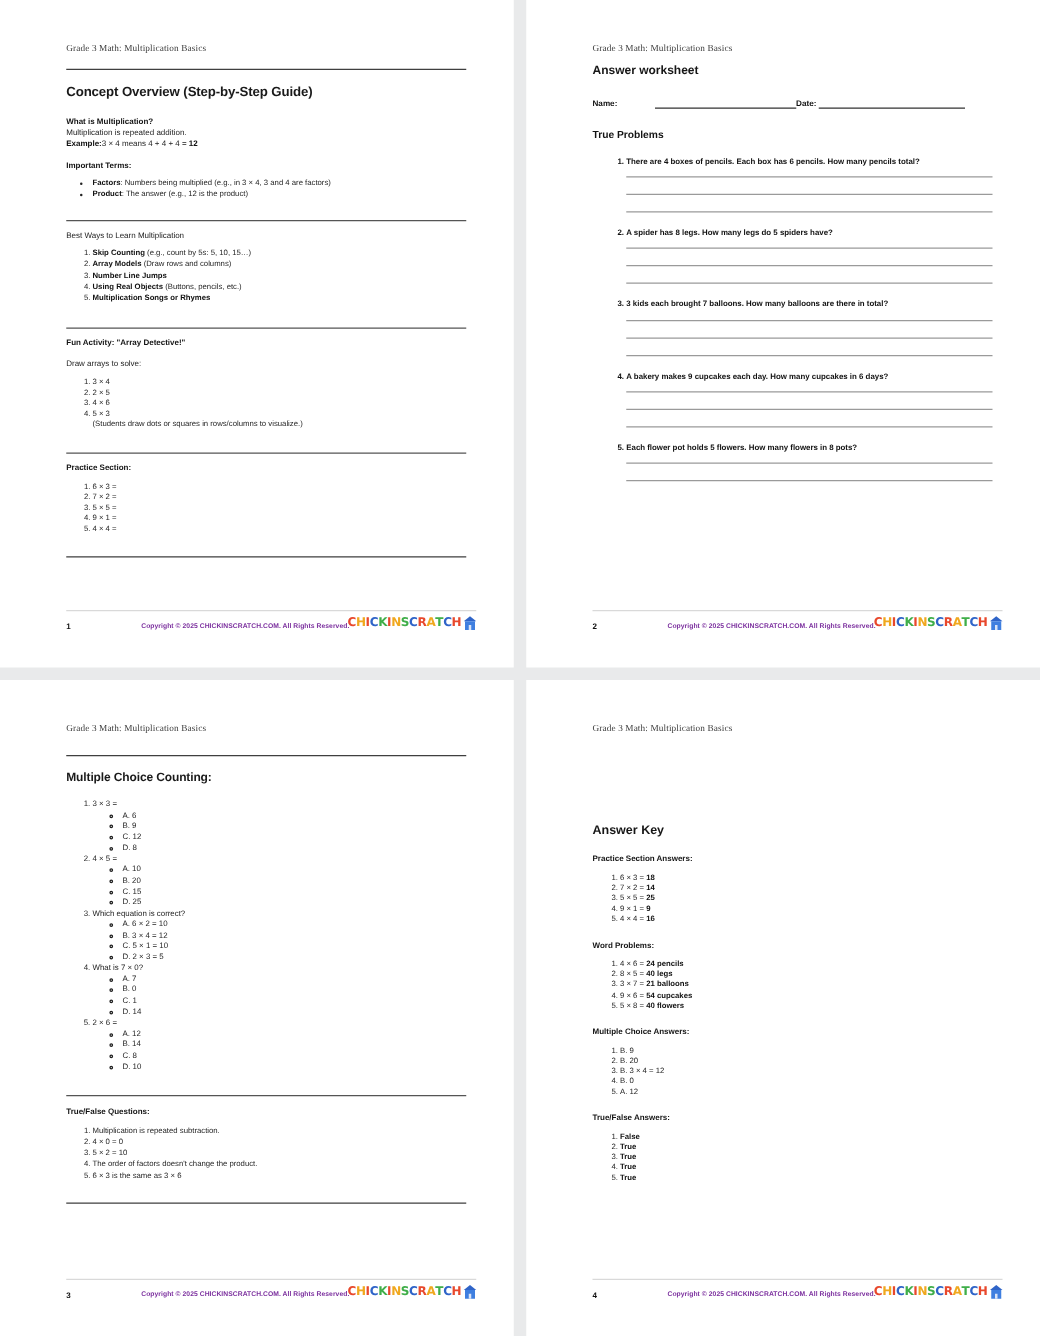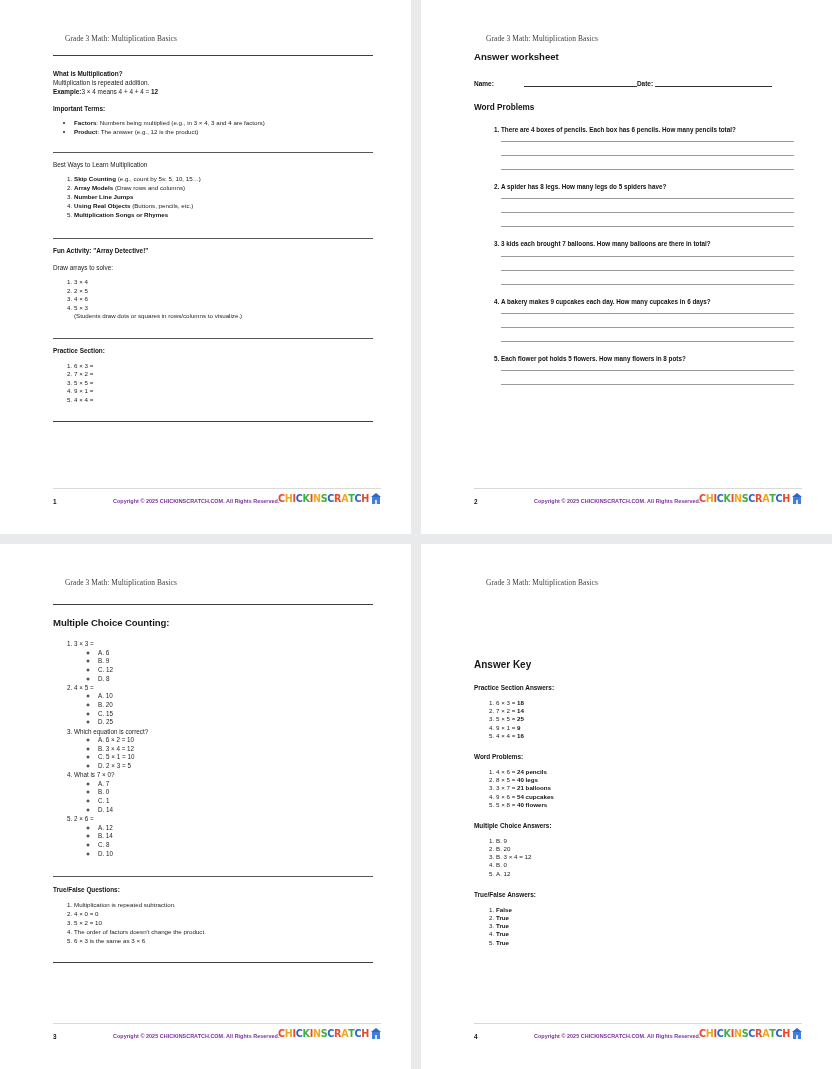--- a/index.html
+++ b/index.html
@@ -28,21 +28,21 @@
     position:absolute;
     left:53px; right:38px; top:0; bottom:0;
     box-sizing:border-box;
   }
   .crumb{
     font-family:"Liberation Serif", serif;
     font-size:7.4px;
     color:#3b3b3b;
     letter-spacing:.1px;
     position:absolute;
-    top:34px;left:12px;
+    top:34px;left:0;
   }
   .body-area{position:absolute;left:0;right:0;top:0;}
   hr.rule{
     border:0;border-top:1.1px solid #3f3f3f;
     margin:0;
   }
   hr.rule-thin{
     border:0;border-top:1px solid #555;
     margin:0;
   }
@@ -121,20 +121,21 @@
 <body>
 
 <div class="sheet">
 
   <div class="page">
     <div class="page-inner">
       <div class="crumb">Grade 3 Math: Multiplication Basics</div>
 
       <div class="body-area" style="top:55px;">
         <hr class="rule">
+        <h1 class="title" style="margin-top:12px;">Concept Overview (Step-by-Step Guide)</h1>
 
         <p class="lead" style="margin-top:14px;">What is Multiplication?</p>
         <p class="plain" style="margin-top:2px;">Multiplication is repeated addition.</p>
         <p class="kv" style="margin-top:2px;"><b>Example:</b><span>3 × 4 means 4 + 4 + 4 = </span><b>12</b></p>
 
         <p class="lead" style="margin-top:10px;">Important Terms:</p>
         <ul class="bul" style="margin-top:7px;">
           <li><b>Factors</b><span>: Numbers being multiplied (e.g., in 3 × 4, 3 and 4 are factors)</span></li>
           <li><b>Product</b><span>: The answer (e.g., 12 is the product)</span></li>
         </ul>
@@ -211,21 +212,21 @@
       <div class="body-area" style="top:51px;">
         <h2 class="wtitle">Answer worksheet</h2>
 
         <div class="namedate" style="margin-top:17px;">
           <span class="lbl">Name:</span>
           <span class="blankline nl1"></span>
           <span class="lbl">Date:</span>
           <span class="blankline nl2"></span>
         </div>
 
-        <h3 class="sec" style="margin-top:16px;">Word Problems</h3>
+        <h3 class="sec" style="margin-top:16px;">True Problems</h3>
 
         <ol class="wp" style="margin-top:14px;">
           <li>
             <span>There are 4 boxes of pencils. Each box has 6 pencils. How many pencils total?</span>
             <div class="ans-lines">
               <div class="ans-line"></div>
               <div class="ans-line"></div>
               <div class="ans-line"></div>
             </div>
           </li>

